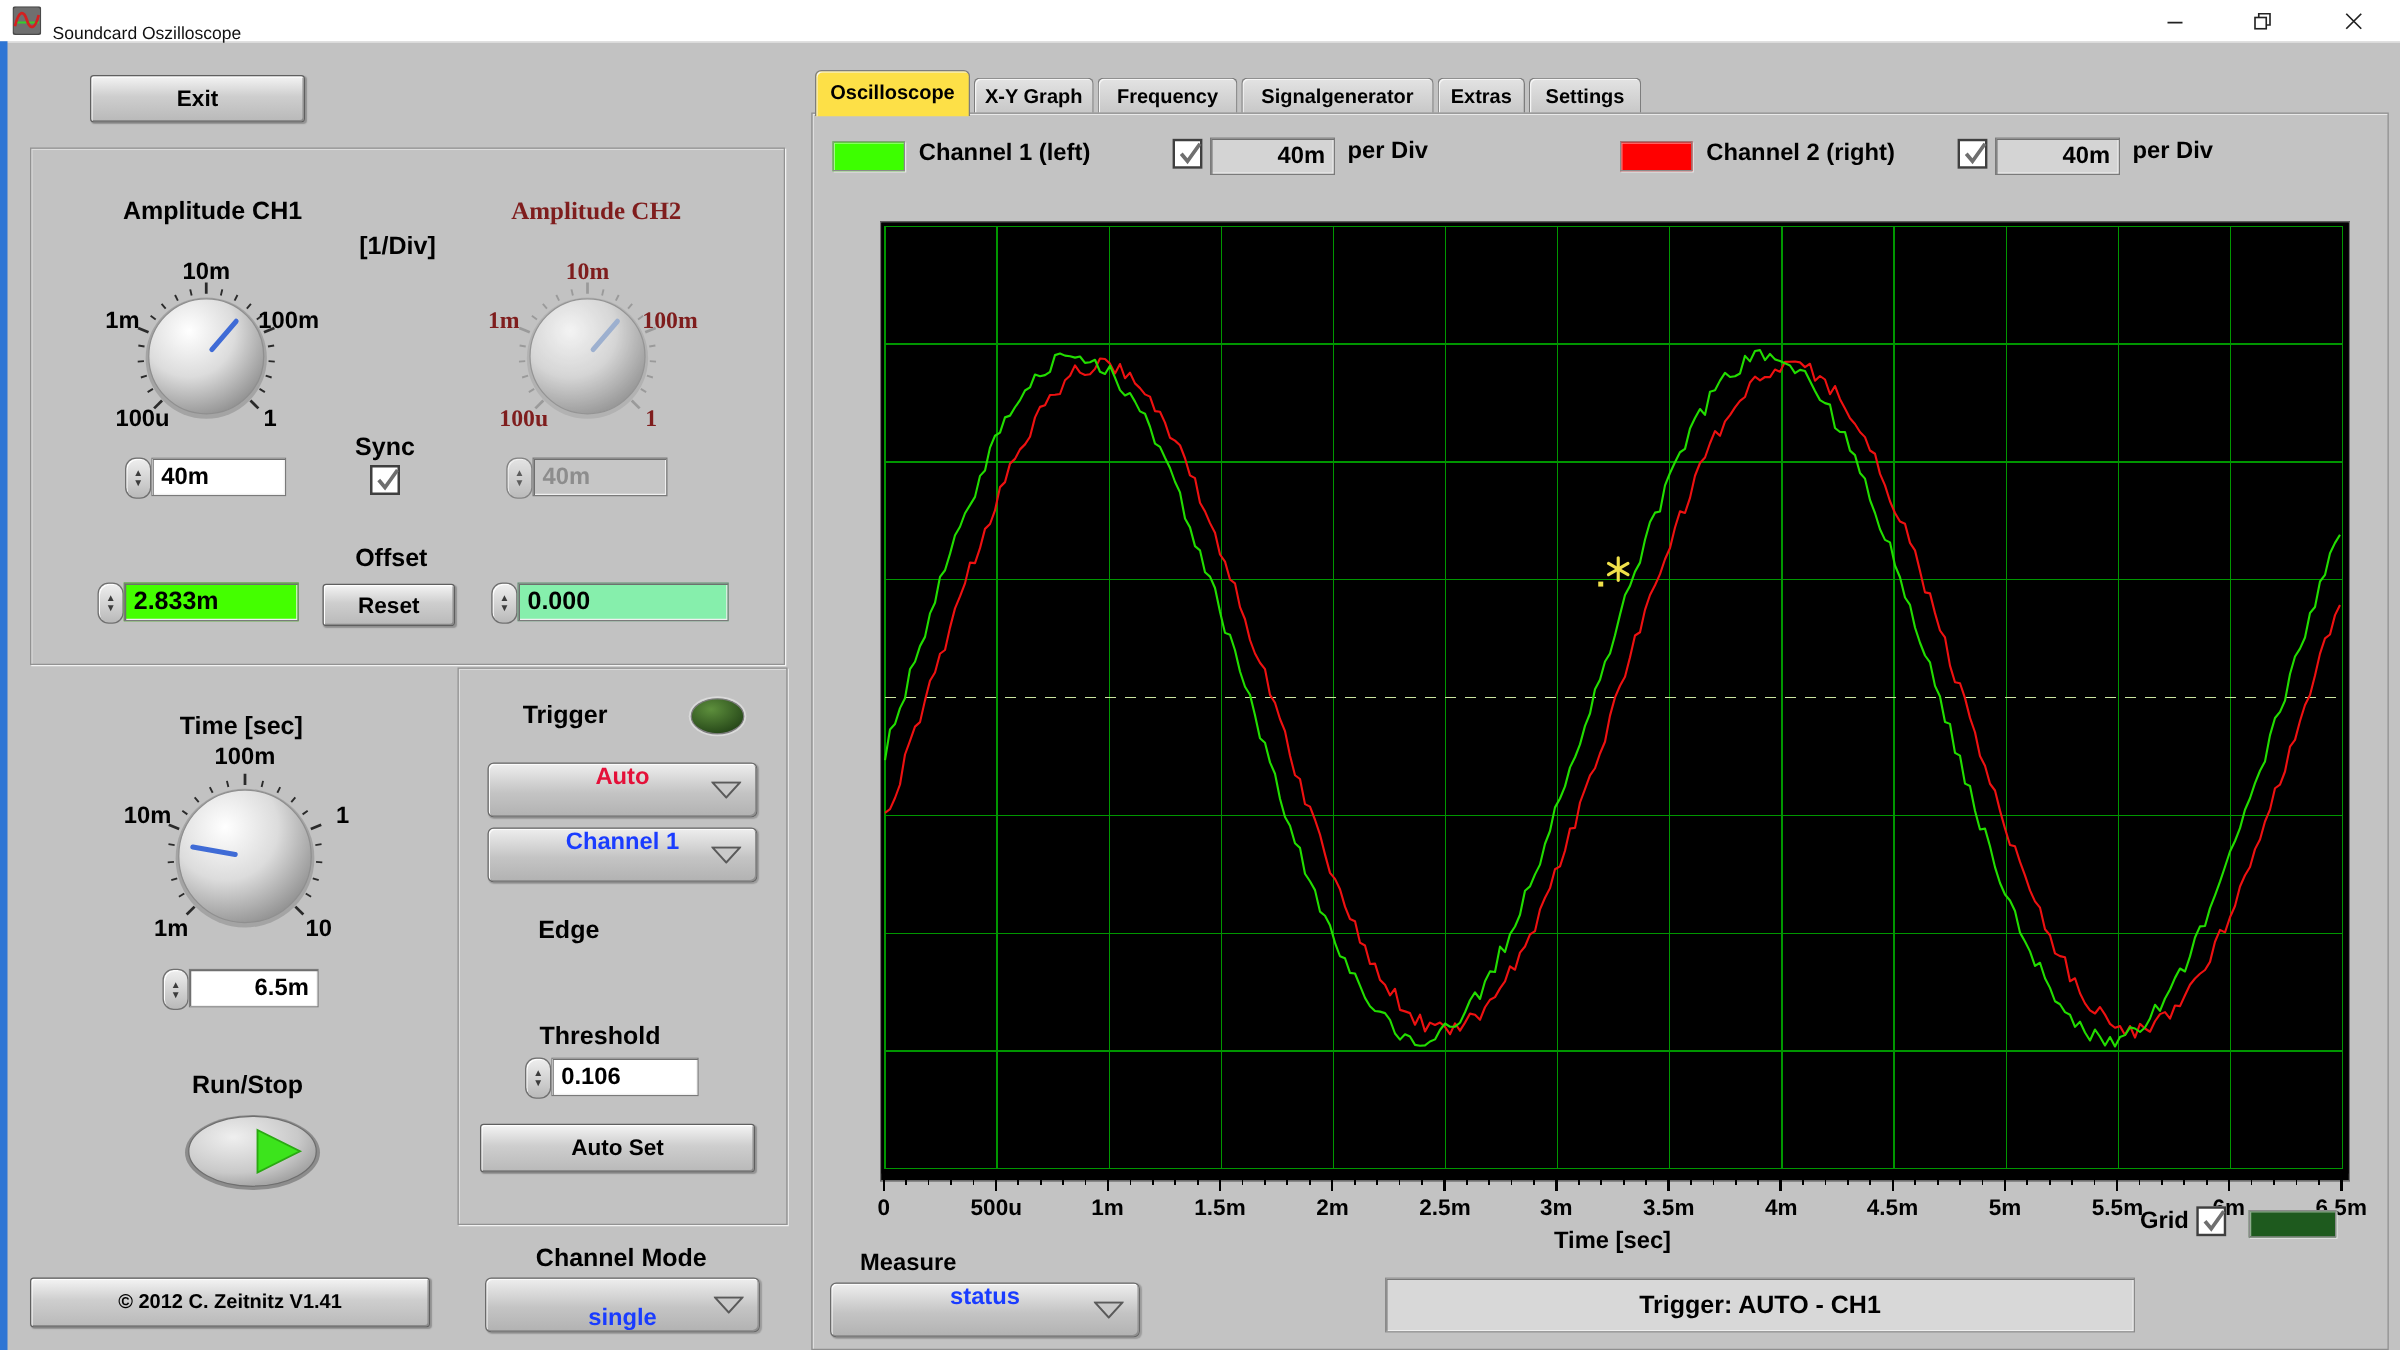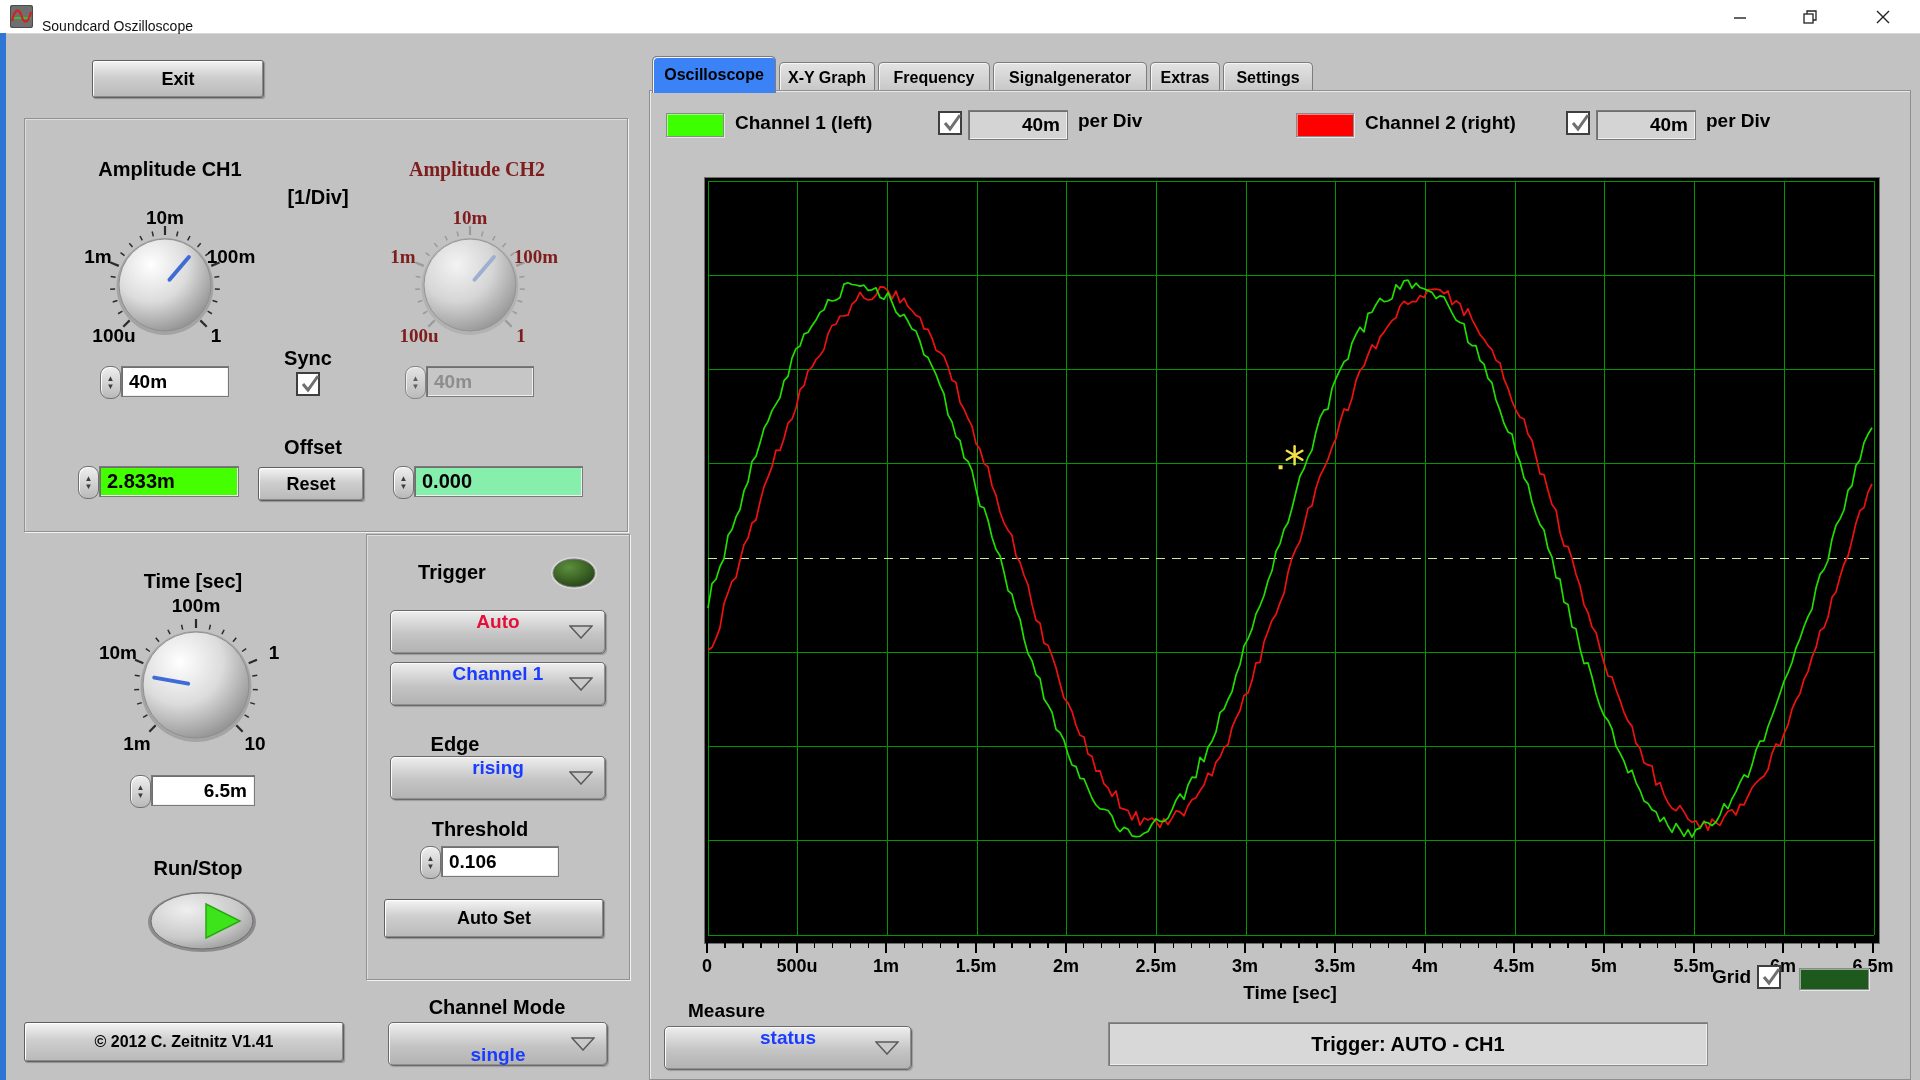--- a/index.html
+++ b/index.html
@@ -36,21 +36,21 @@
     display:flex;align-items:flex-start;justify-content:center;cursor:pointer;}
   .dd .dd-label{font-weight:bold;font-size:19px;}
   .dd .dd-arrow{position:absolute;right:12px;top:50%;transform:translateY(-50%);}
   .knobwrap{position:absolute;}
   .knobwrap .klbl{position:absolute;font-weight:bold;font-size:19px;transform:translate(-50%,-50%);white-space:nowrap;}
   svg.knob{position:absolute;}
   
   .tab{position:absolute;display:flex;align-items:center;justify-content:center;font-weight:bold;font-size:16px;
     background:linear-gradient(180deg,#e3e3e3,#c6c6c6);border:1px solid #7d7d7d;border-bottom:none;
     border-radius:5px 5px 0 0;box-shadow:inset 1px 1px 0 #f5f5f5;cursor:pointer;}
-  .tab.active{background:#3b82f6;z-index:6;}
+  .tab.active{background:#fde047;z-index:6;}
   .tabpanel{position:absolute;left:649px;top:90px;width:1262px;height:990px;background:#c3c3c3;
     border:1px solid #8f8f8f;box-shadow:inset 1px 1px 0 #e9e9e9;box-sizing:border-box;z-index:2;}
   .swatch{position:absolute;border:1px solid #8a8a8a;box-shadow:inset 1px 1px 0 rgba(255,255,255,.5),1px 1px 0 #e7e7e7;}
   .plot{position:absolute;left:704px;top:177px;border:1px solid #6e6e6e;background:#000;}
   .xt{position:absolute;font-weight:bold;font-size:18px;transform:translateX(-50%);white-space:nowrap;}
   .statusbar{position:absolute;background:#d8d8d8;border:1px solid #8a8a8a;
     box-shadow:inset 1px 1px 0 #777,inset -1px -1px 0 #efefef;display:flex;align-items:center;justify-content:center;
     font-weight:bold;font-size:20px;}
   .oval{position:absolute;cursor:pointer;}
 </style>
@@ -98,21 +98,21 @@
       </svg>
     </div>
     <div class="winbtn" style="left:1852px">
       <svg width="14" height="14" viewBox="0 0 14 14">
           <path d="M1,1 L13,13 M13,1 L1,13" stroke="#222" stroke-width="1.4"></path>
         </svg>
     </div>
   </div>
   <div class="leftedge"></div>
 
-  <div class="btn" style="left:92px;top:60px;width:170px;height:36px">
+  <div class="btn" style="left:72px;top:60px;width:170px;height:36px">
     <span>Exit</span>
   </div>
 
   <div class="group" style="left:24px;top:118px;width:602px;height:412px"></div>
   <span class="lbl ctr" style="left:170px;top:158px">Amplitude CH1</span>
   <span class="lbl ctr" style="left:318px;top:186px">[1/Div]</span>
   <span class="lbl ctr dis" style="left:477px;top:158px">Amplitude CH2</span>
 
   <div class="knobwrap" style="left:65px;top:210px;width:200px;height:150px">
     <svg class="knob" width="124" height="124" style="left:38px;top:13px">
@@ -288,26 +288,20 @@
         <polygon points="1,1 23,1 12,13" fill="#c9c9c9" stroke="#5a5a5a" stroke-width="1.5"></polygon>
       </svg>
   </div>
   <div class="dd" style="left:390px;top:662px;width:214px;height:42px">
     <span class="dd-label" style="color: rgb(26, 60, 255);">Channel 1</span>
     <svg class="dd-arrow" width="24" height="14" viewBox="0 0 24 14">
         <polygon points="1,1 23,1 12,13" fill="#c9c9c9" stroke="#5a5a5a" stroke-width="1.5"></polygon>
       </svg>
   </div>
   <span class="lbl ctr" style="left:455px;top:733px">Edge</span>
-  <div class="dd" style="left:390px;top:756px;width:214px;height:42px">
-    <span class="dd-label" style="color: rgb(26, 60, 255);">rising</span>
-    <svg class="dd-arrow" width="24" height="14" viewBox="0 0 24 14">
-        <polygon points="1,1 23,1 12,13" fill="#c9c9c9" stroke="#5a5a5a" stroke-width="1.5"></polygon>
-      </svg>
-  </div>
   <span class="lbl ctr" style="left:480px;top:818px">Threshold</span>
   <div class="spin" style="left:420px;top:846px">
     <span>▲</span>
     <span>▼</span>
   </div>
   <div class="field" style="left:441px;top:846px;width:118px;height:31px">
     <span>0.106</span>
   </div>
   <div class="btn" style="left:384px;top:899px;width:218px;height:37px">
     <span>Auto Set</span>

